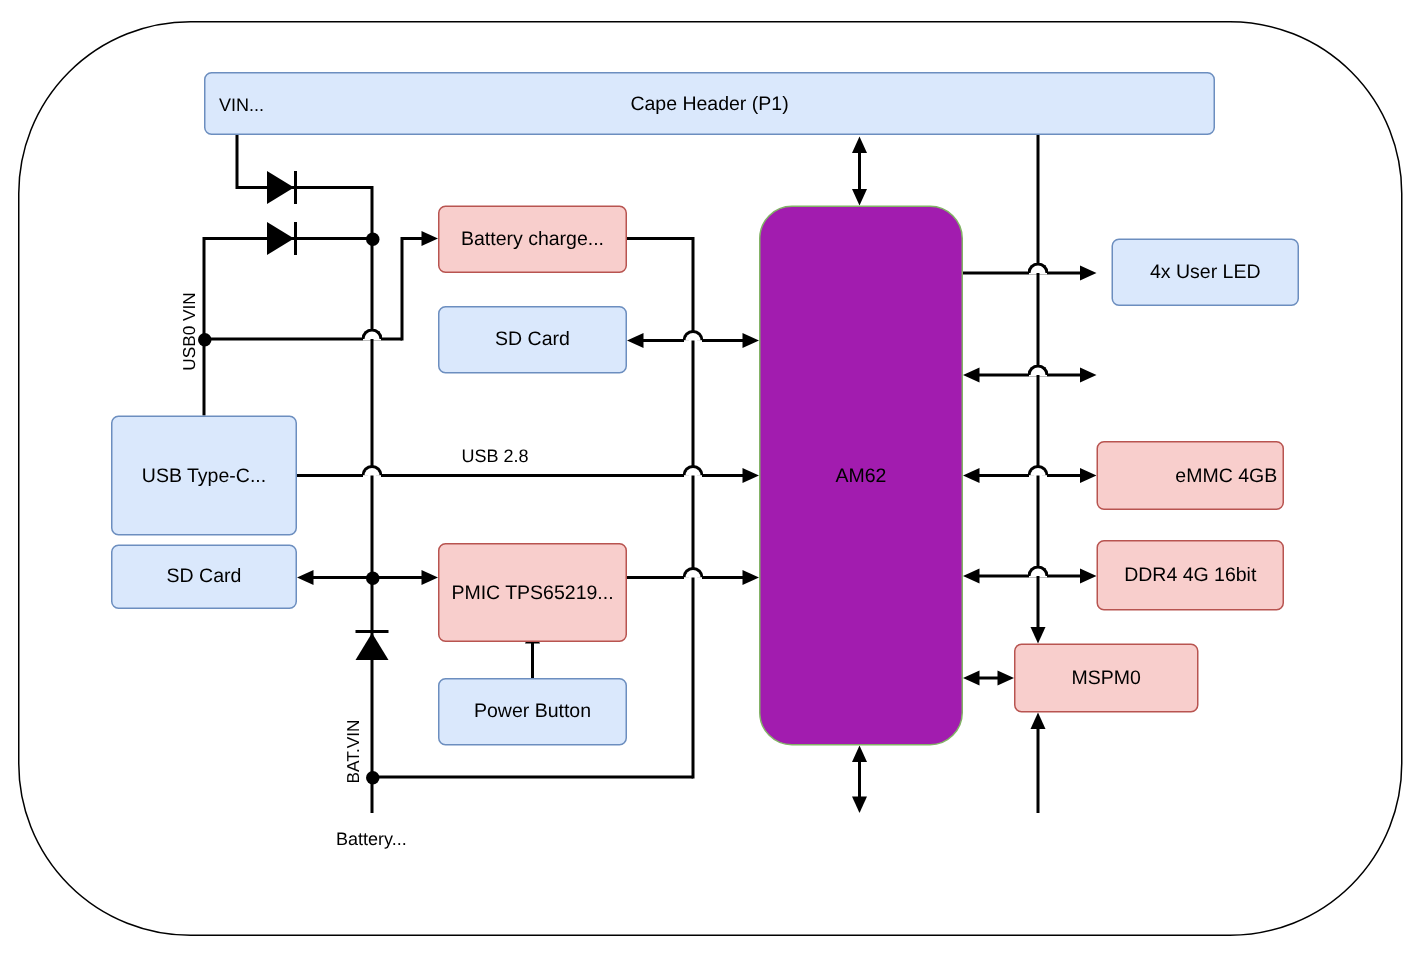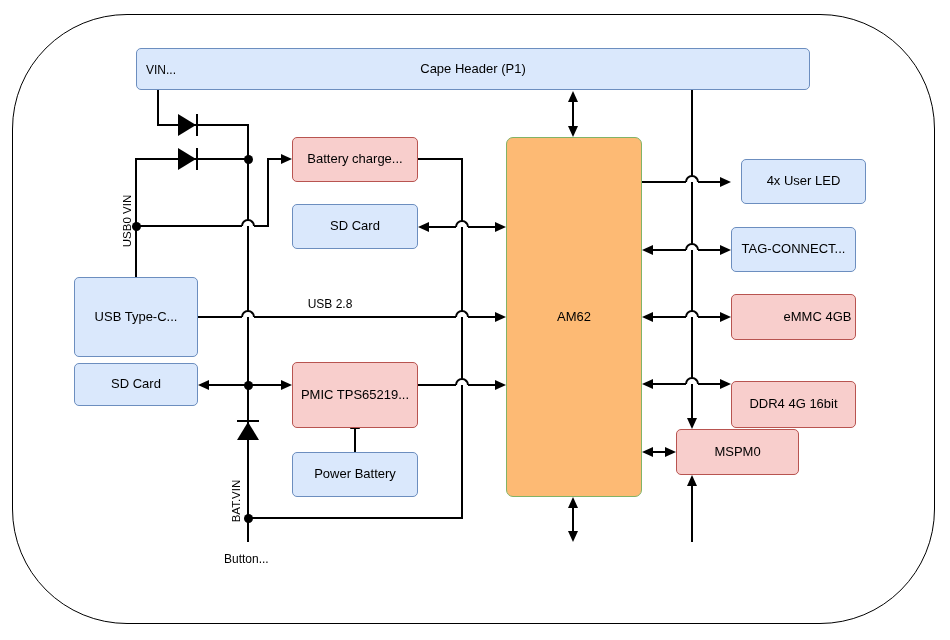--- a/index.html
+++ b/index.html
@@ -11,21 +11,21 @@
     position:absolute;left:12px;top:14px;width:923px;height:610px;
     border:1.6px solid #000;border-radius:115px;box-sizing:border-box;background:#fff;
   }
   .node{
     position:absolute;display:flex;align-items:center;justify-content:center;
     box-sizing:border-box;font-size:13px;text-align:center;border-radius:5px;
     line-height:1.1;
   }
   .node.blue{background:#dae8fc;border:1.3px solid #6c8ebf;}
   .node.red{background:#f8cecc;border:1.3px solid #b85450;}
-  .node.green{background:#fdba74;border:1.3px solid #82b366;border-radius:7px;}
+  .node.green{background:#a21caf;border:1.3px solid #82b366;border-radius:22px;}
   .sublabel{position:absolute;font-size:12px;white-space:nowrap;}
   .wirelabel{position:absolute;font-size:12px;white-space:nowrap;text-align:center;}
   .vlabel{position:absolute;font-size:11.5px;white-space:nowrap;text-align:center;
           transform:rotate(-90deg);}
   .hl{position:absolute;height:2px;background:#000;}
   .vl{position:absolute;width:2px;background:#000;}
   .mask{position:absolute;width:12px;height:2px;background:#fff;}
   .hop{position:absolute;width:14px;height:7px;box-sizing:border-box;
        border:2px solid #000;border-bottom:none;border-radius:7px 7px 0 0;background:#fff;}
   .ar{position:absolute;width:0;height:0;}
@@ -133,63 +133,60 @@
   <div class="dot" style="left:244px;top:155px;"></div>
   <div class="dot" style="left:132px;top:222px;"></div>
   <div class="dot" style="left:244px;top:381px;"></div>
   <div class="dot" style="left:244px;top:514px;"></div>
 
   <div class="node blue" style="left:136px;top:48px;width:674px;height:42px;">
     <span>Cape Header (P1)</span>
   </div>
   <div class="sublabel" style="left:146px;top:63px;">VIN...</div>
 
-  <div class="sublabel" style="left:224px;top:552px;">Button...</div>
+  <div class="sublabel" style="left:224px;top:552px;">Battery...</div>
 
   <div class="node green" style="left:506px;top:137px;width:136px;height:360px;">
     <span>AM62</span>
   </div>
 
   <div class="node red" style="left:292px;top:137px;width:126px;height:45px;align-items:center;">
     <span>Battery charge...</span>
   </div>
 
   <div class="node blue" style="left:292px;top:204px;width:126px;height:45px;">
     <span>SD Card</span>
   </div>
 
   <div class="node red" style="left:292px;top:351px;width:126px;height:66px;margin-top:11px;">
     <span>PMIC TPS65219...</span>
   </div>
 
   <div class="node blue" style="left:292px;top:452px;width:126px;height:45px;">
-    <span>Power Battery</span>
+    <span>Power Button</span>
   </div>
 
   <div class="node blue" style="left:74px;top:277px;width:124px;height:80px;justify-content:center;">
     <span>USB Type-C...</span>
   </div>
 
   <div class="node blue" style="left:74px;top:363px;width:124px;height:43px;">
     <span>SD Card</span>
   </div>
 
   <div class="node blue" style="left:731px;top:159px;width:125px;height:45px;margin-left:10px;">
     <span>4x User LED</span>
   </div>
 
-  <div class="node blue" style="left:731px;top:227px;width:125px;height:45px;">
-    <span>TAG-CONNECT...</span>
-  </div>
 
   <div class="node red" style="left:731px;top:294px;width:125px;height:46px;padding-left:48px;">
     <span>eMMC 4GB</span>
   </div>
 
-  <div class="node red" style="left:731px;top:360px;width:125px;height:47px;margin-top:21px;">
+  <div class="node red" style="left:731px;top:360px;width:125px;height:47px;">
     <span>DDR4 4G 16bit</span>
   </div>
 
   <div class="node red" style="left:676px;top:429px;width:123px;height:46px;">
     <span>MSPM0</span>
   </div>
 
   <div class="wirelabel" style="left:300px;top:297px;width:60px;">USB 2.8</div>
   <div class="vlabel" style="left:82px;top:215px;width:90px;">USB0 VIN</div>
   <div class="vlabel" style="left:201px;top:495px;width:70px;">BAT.VIN</div>

